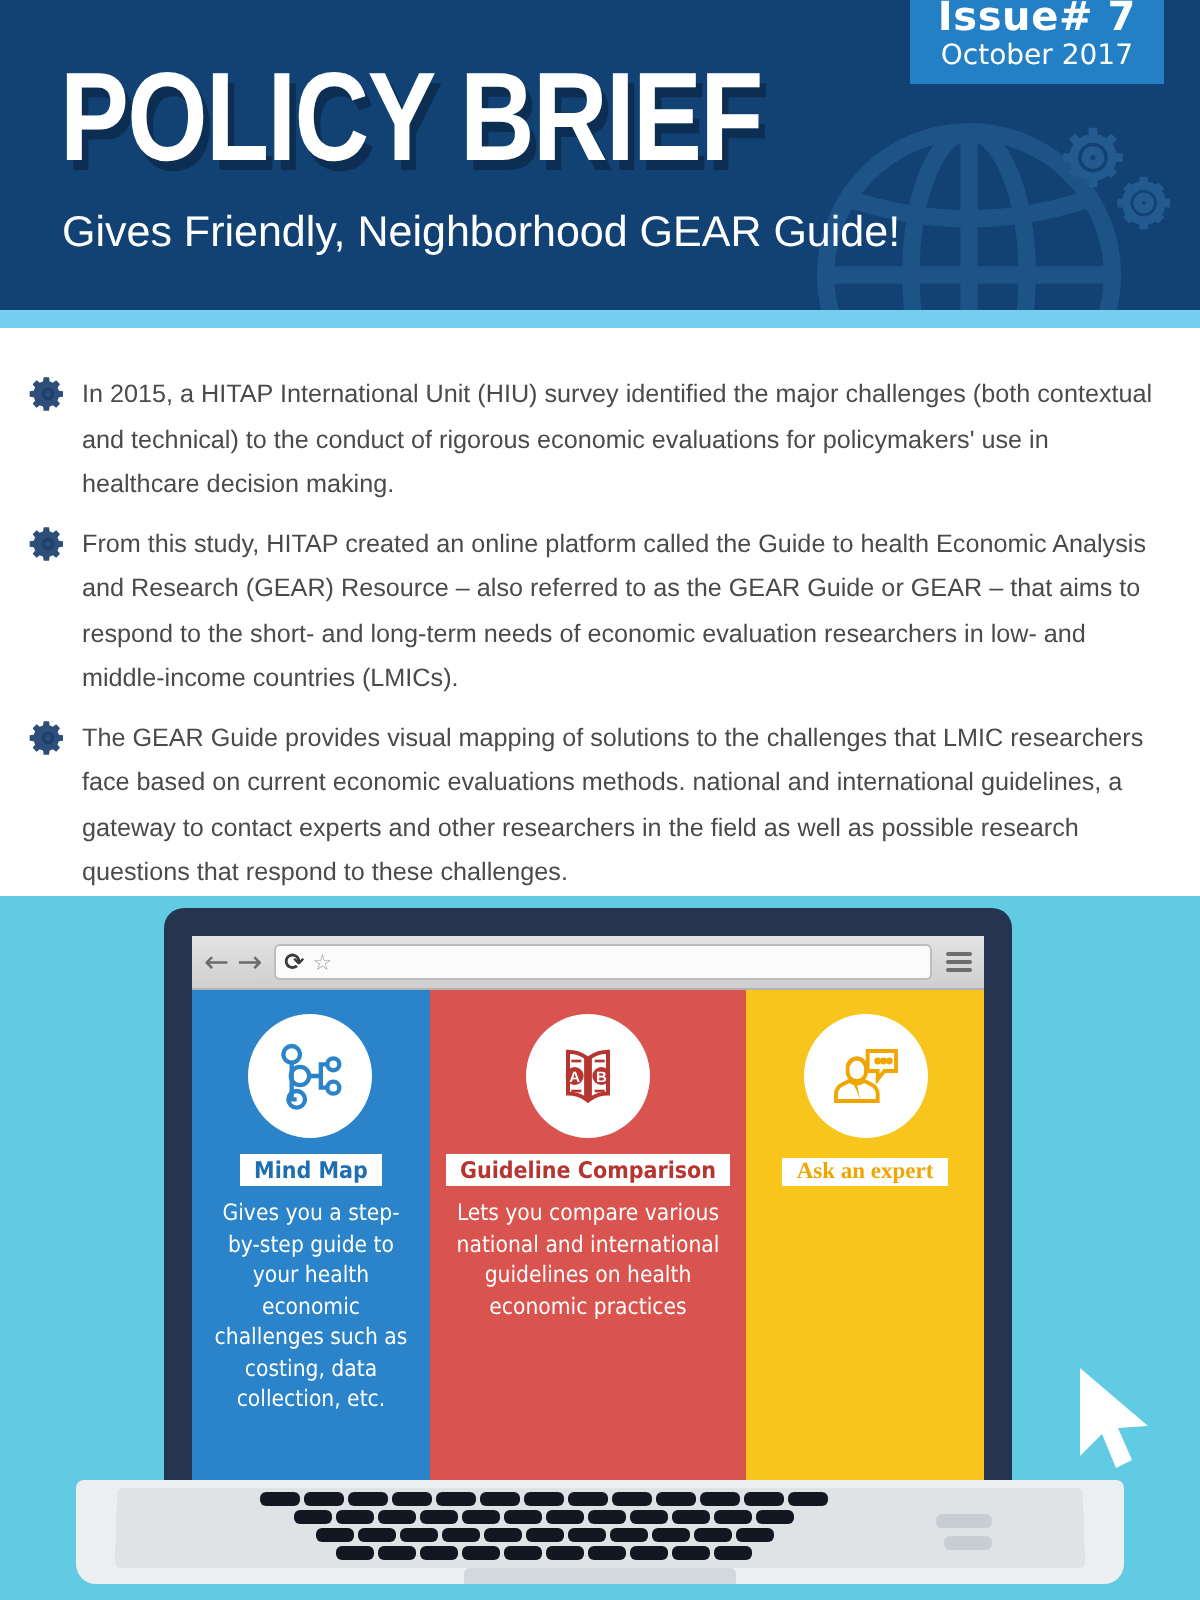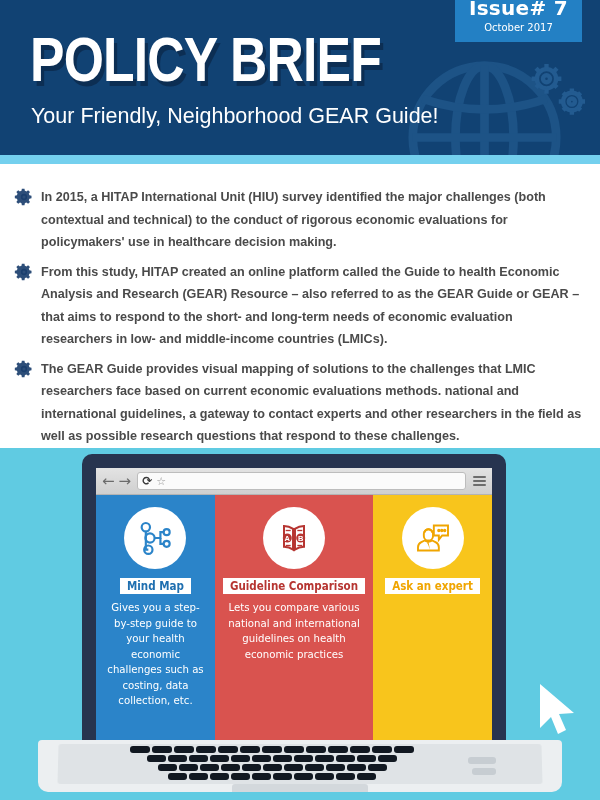--- a/index.html
+++ b/index.html
@@ -44,21 +44,21 @@
     color: #ffffff;
     font-size: 20px;
     font-weight: bold;
     letter-spacing: 0.3px;
     line-height: 20px;
     font-family: "DejaVu Sans", sans-serif;
   }
   .issue-badge .issue-date {
     display: block;
     color: #ffffff;
-    font-size: 10px;
+    font-size: 14px;
     line-height: 16px;
     margin-top: 2px;
     font-family: "DejaVu Sans", sans-serif;
   }
   .brief-title {
     position: absolute; left: 30px; top: 26px;
     color: #ffffff;
     font-size: 63px;
     font-weight: bold;
     letter-spacing: -1px;
@@ -84,21 +84,20 @@
     width: 600px; height: 9px;
     background: #74d0ee;
   }
 
   
   .body-area {
     position: absolute; left: 0; top: 164px;
     width: 600px; height: 284px;
     background: #ffffff;
     padding: 22px 14px 0 14px;
-    font-weight: bold;
   }
   .bullet-row {
     display: flex;
     align-items: flex-start;
     margin-bottom: 7px;
   }
   .bullet-icon {
     flex: 0 0 auto;
     width: 20px; height: 20px;
     margin-right: 7px;
@@ -207,21 +206,21 @@
     background: #ffffff;
     padding: 1px 7px;
     font-size: 11.5px;
     font-weight: bold;
     font-family: "DejaVu Sans Condensed", "Liberation Sans", sans-serif;
     margin-bottom: 6px;
     white-space: nowrap;
   }
   .panel.blue   .panel-label { color: #1f6fb0; }
   .panel.red    .panel-label { color: #b63531; }
-  .panel.yellow .panel-label { color: #f0a500; }
+  .panel.yellow .panel-label { color: #f0a500; font-family: Liberation Serif, serif; }
   .panel-desc {
     color: #ffffff;
     font-size: 11.3px;
     font-weight: normal;
     line-height: 15.5px;
     font-family: "DejaVu Sans Condensed", "Liberation Sans", sans-serif;
   }
 
   
   .laptop-base {
@@ -294,21 +293,21 @@
         <path d="M57 37 v5 M57 62 v5 M42 52 h5 M67 52 h5 M47 42 l3.5 3.5 M63.5 58.5 l3.5 3.5 M67 42 l-3.5 3.5 M50.5 58.5 l-3.5 3.5"></path>
       </g>
     </svg>
 
     <div class="issue-badge">
       <span class="issue-no">Issue# 7</span>
       <span class="issue-date">October 2017</span>
     </div>
 
     <div class="brief-title">POLICY BRIEF</div>
-    <div class="brief-sub">Your Friendly, Neighborhood GEAR Guide!</div>
+    <div class="brief-sub">Gives Friendly, Neighborhood GEAR Guide!</div>
   </div>
   <div class="header-stripe"></div>
 
   <div class="body-area">
 
     <div class="bullet-row">
       <svg class="bullet-icon" viewBox="0 0 24 24">
         <path fill="#1b3f6e" d="M12 8.2a3.8 3.8 0 100 7.6 3.8 3.8 0 000-7.6zm0 5.6a1.8 1.8 0 110-3.6 1.8 1.8 0 010 3.6z"></path>
         <path fill="#1b3f6e" d="M21 13.6v-3.2l-2.5-.4a6.9 6.9 0 00-.8-1.9l1.5-2-2.3-2.3-2 1.5a6.9 6.9 0 00-1.9-.8L12.6 2h-3.2l-.4 2.5a6.9 6.9 0 00-1.9.8l-2-1.5-2.3 2.3 1.5 2a6.9 6.9 0 00-.8 1.9L1 10.4v3.2l2.5.4c.2.7.5 1.3.8 1.9l-1.5 2 2.3 2.3 2-1.5c.6.3 1.2.6 1.9.8l.4 2.5h3.2l.4-2.5c.7-.2 1.3-.5 1.9-.8l2 1.5 2.3-2.3-1.5-2c.3-.6.6-1.2.8-1.9l2.5-.4z" opacity="0.92"></path>
       </svg>

